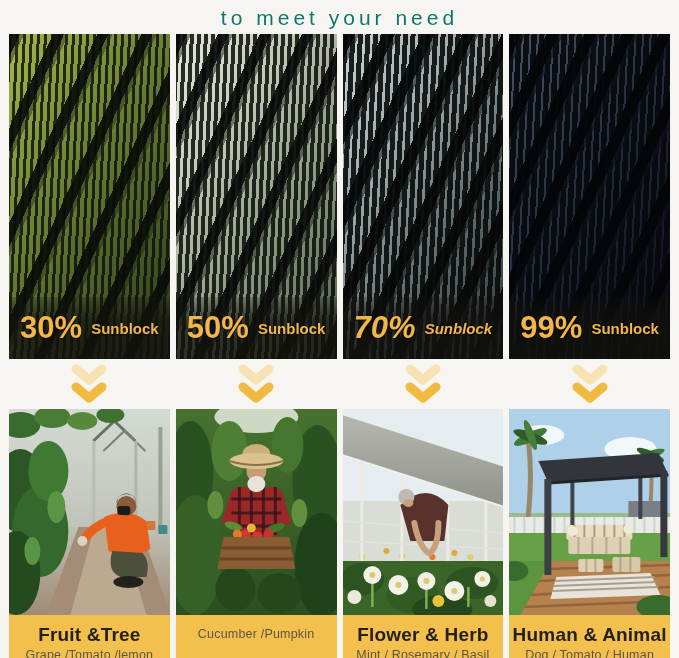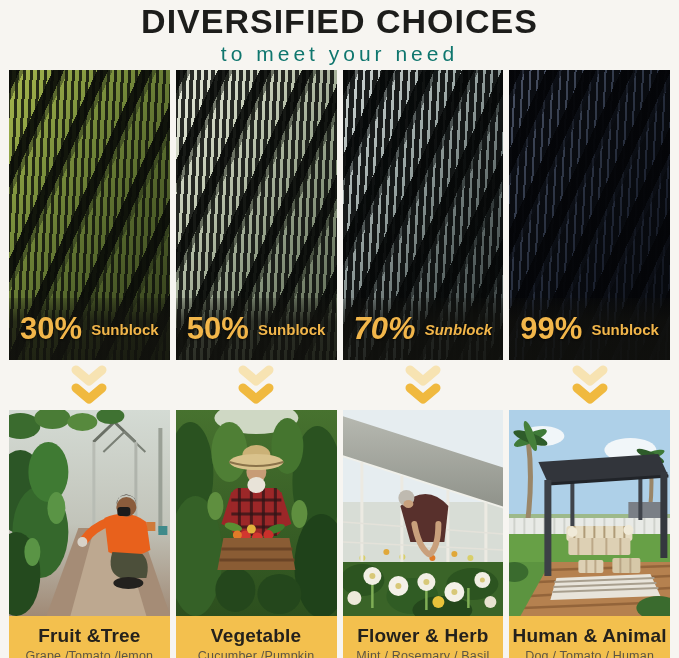--- a/index.html
+++ b/index.html
@@ -18,21 +18,21 @@
     font-size:21px; font-weight:400; letter-spacing:4px;
     color:#0f766e; line-height:27px; margin-top:1px;
   }
   .grid{
     display:grid; grid-template-columns:repeat(4,1fr); gap:6px;
     padding:0 9px;
   }
   .top-grid{ margin-top:3px; }
   
   .net{
-    position:relative; height:290px; overflow:hidden;
+    position:relative; height:325px; overflow:hidden;
   }
   .net-30{
     background:
       repeating-linear-gradient(115deg, rgba(10,12,8,0.92) 0 10px, rgba(30,38,20,0.45) 10px 14px, rgba(0,0,0,0) 14px 40px),
       repeating-linear-gradient(93deg, rgba(12,14,10,0.82) 0 3px, rgba(0,0,0,0) 3px 7px),
       linear-gradient(125deg, #a8b84e 0%, #7a8f3c 30%, #55672c 60%, #323d1c 95%);
   }
   .net-50{
     background:
       repeating-linear-gradient(115deg, rgba(8,10,8,0.92) 0 10px, rgba(25,30,22,0.5) 10px 14px, rgba(0,0,0,0) 14px 38px),
@@ -81,21 +81,20 @@
     letter-spacing:0.2px;
   }
   .use-sub{
     font-size:12.5px; color:#5d5544; margin-top:3px; letter-spacing:0.2px;
   }
 </style>
 </head>
 <body>
 
 <div class="header">
-  <div class="title">DIVERSIFIED CHOICES</div>
   <div class="subtitle">to meet your need</div>
 </div>
 
 <div class="grid top-grid">
   <div class="net net-30">
     <div class="net-overlay">
       <span class="percent">30%</span>
       <span class="sunblock">Sunblock</span>
     </div>
   </div>
@@ -222,21 +221,20 @@
         <circle cx="70" cy="126" r="5.5" fill="#d2372f"></circle>
         <circle cx="82" cy="128" r="5.5" fill="#d2372f"></circle>
         <circle cx="93" cy="125" r="5" fill="#c9302b"></circle>
         <circle cx="76" cy="119" r="4.5" fill="#e2b23c"></circle>
         <circle cx="62" cy="125" r="4.5" fill="#e07b28"></circle>
         <polygon points="48,128 114,128 120,160 42,160" fill="#8a5c34"></polygon>
         <path d="M46,139 H117 M44,150 H119" stroke="#6b4426" stroke-width="3"></path>
       </svg>
     </div>
     <div class="use-label">
-      <div class="use-title">Vegetable</div>
       <div class="use-sub">Cucumber /Pumpkin</div>
     </div>
   </div>
 
   <div class="use-card">
     <div class="use-photo">
       <svg width="100%" height="206" viewBox="0 0 162 206" preserveAspectRatio="xMidYMid slice">
         <defs>
           <linearGradient id="p3canopy" x1="0" y1="0" x2="0" y2="1">
             <stop offset="0" stop-color="#b6b8b0"></stop>

